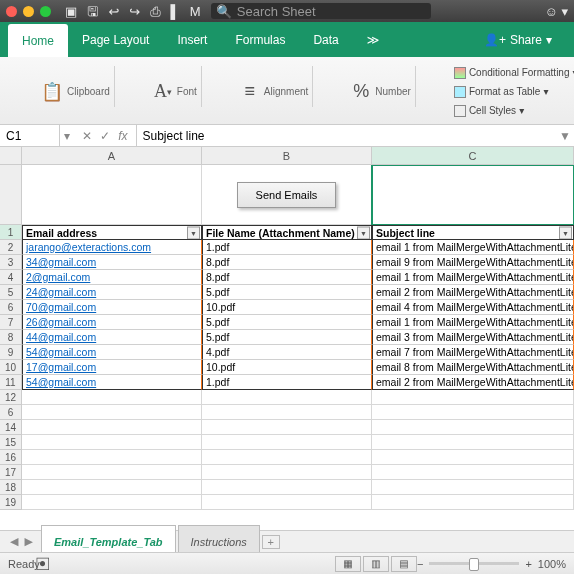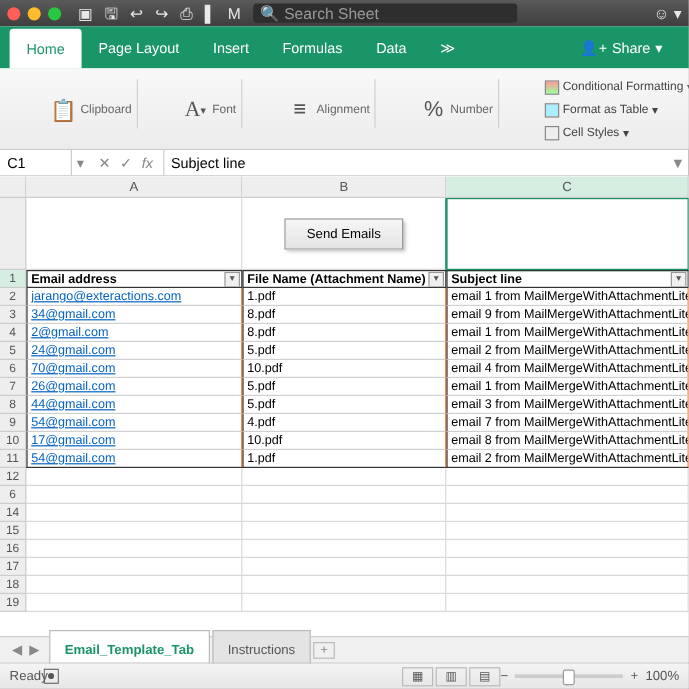--- a/index.html
+++ b/index.html
@@ -60,21 +60,21 @@
 .cell.link { color: #0563c1; text-decoration: underline; }
 .cell.sel { outline: 2px solid #1a9567; outline-offset: -1px; }
 .filter-btn { position:absolute; right:1px; top:50%; transform:translateY(-50%); width:13px; height:13px; background:#f0f0f0; border:1px solid #999; display:flex; align-items:center; justify-content:center; font-size:7px; color:#555; }
 .send-btn { background: linear-gradient(#f6f6f6,#e4e4e4); border:1px solid #999; padding:6px 18px; font-size:11px; box-shadow: 2px 2px 3px rgba(0,0,0,.25); }
 
 .colA { width: 180px; } .colB { width: 170px; } .colC { width: 202px; }
 
 
 .sheettabs { height: 22px; background: #f0f0f0; border-top: 1px solid #ccc; display: flex; align-items: center; font-size: 11px; padding: 0 4px; gap: 2px; }
 .sheetnav { display:flex; gap:6px; color:#888; padding:0 6px; }
-.stab { padding: 10px 12px; background: #e4e4e4; border: 1px solid #bbb; border-bottom:none; color:#555; }
+.stab { padding: 10px 12px; background: #e4e4e4; border: 1px solid #bbb; border-bottom:none; color:#555;font-style:italic; }
 .stab.active { background: #fff; color: #1a9567; font-weight: bold; }
 .addtab { width:18px; text-align:center; color:#888; border:1px solid #bbb; }
 
 
 .status { height: 22px; background: linear-gradient(#f4f4f4,#e6e6e6); border-top:1px solid #ccc; display:flex; align-items:center; font-size:11px; color:#555; padding: 0 8px; }
 .status .views { margin-left:auto; display:flex; gap:2px; }
 .vbtn { width:26px; height:16px; border:1px solid #bbb; display:flex; align-items:center; justify-content:center; font-size:10px; }
 .zoom { display:flex; align-items:center; gap:6px; }
 .zslider { width:90px; height:3px; background:#ccc; position:relative; }
 .zslider::before { content:""; position:absolute; left:50%; top:-4px; width:8px; height:11px; background:#fff; border:1px solid #999; border-radius:2px; transform:translateX(-50%); }

